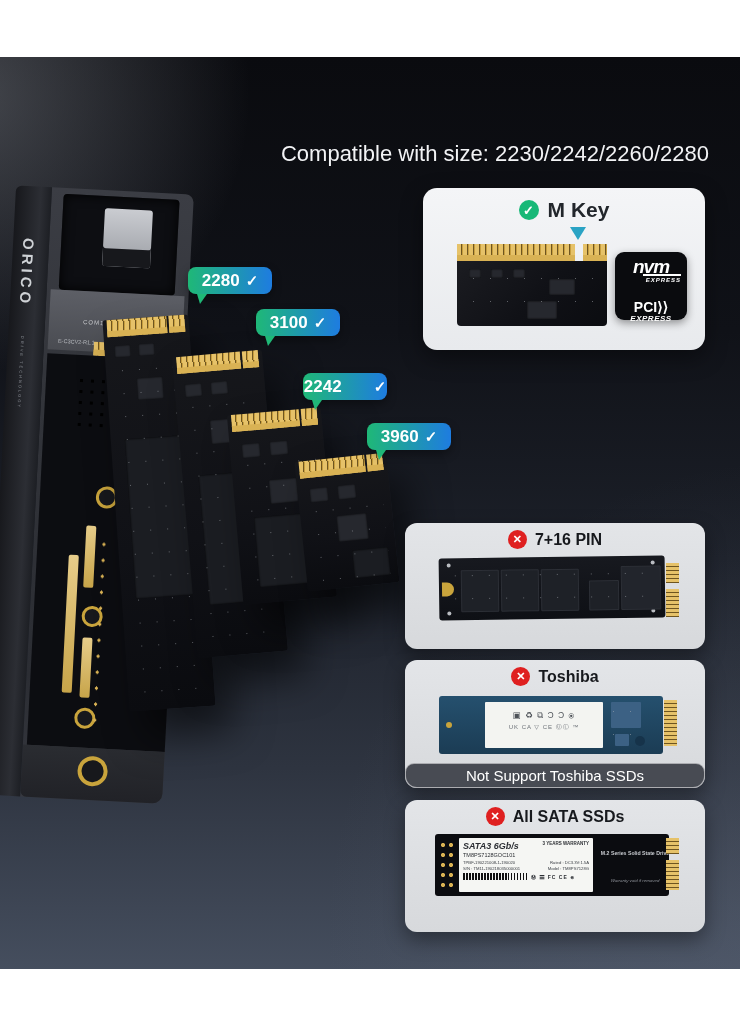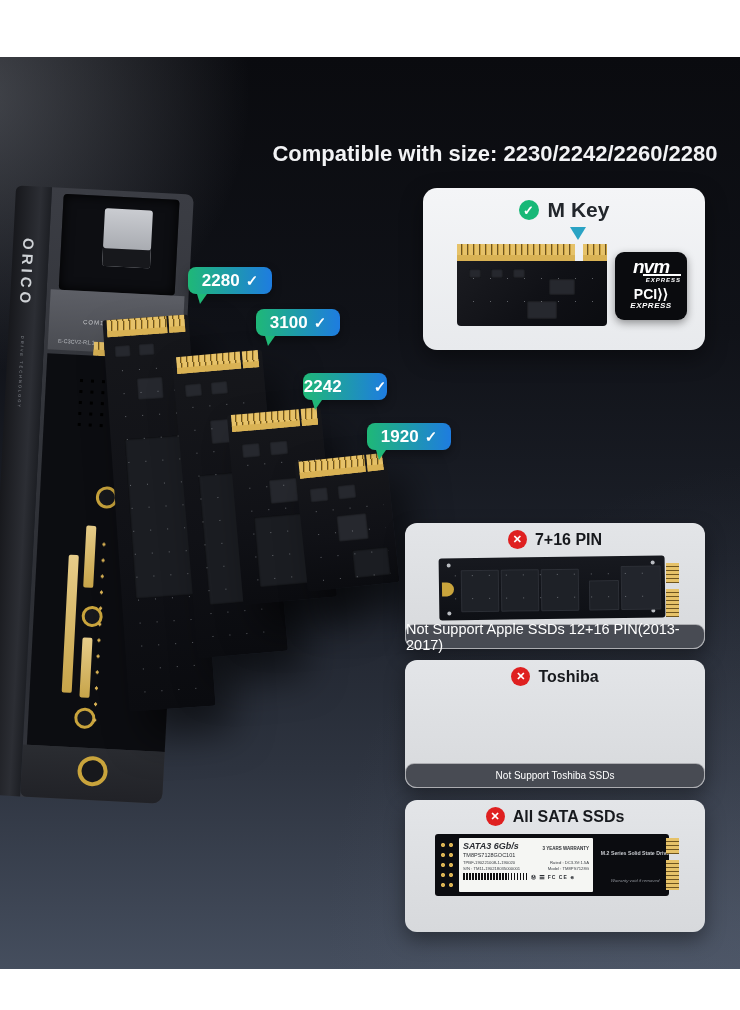--- a/index.html
+++ b/index.html
@@ -10,21 +10,21 @@
   #scene{position:absolute;left:0;top:57px;width:740px;height:912px;overflow:hidden;
     background:
       radial-gradient(circle at -4% 4%, rgba(160,165,175,.38), rgba(160,165,175,0) 24%),
       radial-gradient(circle at 108% 96%, rgba(110,120,140,.25), rgba(110,120,140,0) 40%),
       linear-gradient(180deg,#0a0b0f 0%,#101218 30%,#1c2029 55%,#2e3440 78%,#454e5e 100%);}
 
   
   #title{position:absolute;left:160px;top:18px;width:580px;text-align:center;
     color:#fff;font-size:45px;font-weight:800;letter-spacing:.5px;}
   #subtitle{position:absolute;left:250px;top:84px;width:490px;text-align:center;
-    color:#f2f3f5;font-size:22px;font-weight:700;}
+    color:#f2f3f5;font-size:22px;font-weight:400;}
 
   
   .comb{background:repeating-linear-gradient(90deg,#e6c269 0 4px,#6e5520 4px 5px,#c79e3e 5px 6px);}
   .comb::after{content:"";position:absolute;left:0;right:0;bottom:0;height:6px;background:#d9b254;}
   .vcomb{background:repeating-linear-gradient(180deg,#e6c269 0 3px,#6e5520 3px 4px);}
 
   
   #enclosure{position:absolute;left:16px;top:133px;width:178px;height:610px;
     transform:rotate(3deg);transform-origin:50% 0;}
   .enc-side{position:absolute;left:0;top:0;width:36px;height:100%;border-radius:6px 0 0 8px;
@@ -96,42 +96,42 @@
   .mkey-conn .comb2{position:absolute;left:126px;top:0;width:24px;height:17px;}
   .conn-body{position:absolute;left:0;top:17px;width:150px;height:65px;border-radius:0 0 4px 4px;
     background:linear-gradient(135deg,#1b1c21,#101116 55%,#0b0c10);}
   .conn-arrow{position:absolute;left:113px;top:-17px;width:0;height:0;
     border:8px solid transparent;border-top:13px solid #2aa3c4;}
   .logo-box{position:absolute;left:192px;top:64px;width:72px;height:68px;border-radius:9px;
     background:#0a0b0e;color:#fff;box-shadow:0 3px 8px rgba(0,0,0,.4);text-align:center;}
   .nvm-main{font-size:19px;font-weight:800;font-style:italic;letter-spacing:-1px;line-height:20px;margin-top:5px;}
   .nvm-sub{font-size:6px;font-weight:700;font-style:italic;letter-spacing:1px;display:block;
     margin:-3px 6px 0 0;text-align:right;border-top:2px solid #fff;padding-top:1px;margin-left:28px;}
-  .pci-main{font-size:14px;font-weight:700;letter-spacing:0;line-height:14px;margin-top:4px;}
+  .pci-main{font-size:14px;font-weight:700;letter-spacing:0;line-height:14px;margin-top:17px;}
   .pci-sub{font-size:8px;font-weight:700;font-style:italic;letter-spacing:.5px;display:block;}
   .mkey-banner{position:absolute;left:0;bottom:0;width:100%;height:32px;border-radius:0 0 14px 14px;
     background:linear-gradient(90deg,#29b573,#2383dc);color:#fff;font-size:20px;font-weight:800;
     display:flex;align-items:center;justify-content:center;}
 
   
   .rcard{position:absolute;left:405px;width:300px;border-radius:12px;
     background:linear-gradient(180deg,#e3e5e8,#d7d9dc);box-shadow:0 8px 20px rgba(0,0,0,.38);}
   #rc1{top:466px;height:126px;}
   #rc2{top:603px;height:128px;}
   #rc3{top:743px;height:132px;}
   .rhead{position:absolute;left:0;top:7px;width:100%;display:flex;align-items:center;
     justify-content:center;gap:8px;}
   .xc{width:19px;height:19px;border-radius:50%;background:#df2020;color:#fff;font-size:11px;
     font-weight:900;display:flex;align-items:center;justify-content:center;}
   .rtitle{color:#17191d;font-size:16px;font-weight:700;}
   .caption{position:absolute;left:0;bottom:0;width:100%;height:25px;border-radius:9px 9px 12px 12px;
     background:rgba(60,64,72,.93);border:1px solid rgba(255,255,255,.55);box-sizing:border-box;
     color:#fff;display:flex;align-items:center;justify-content:center;font-weight:400;}
   #rc1 .caption{font-size:14.5px;}
-  #rc2 .caption{font-size:10px;}
+  #rc2 .caption{font-size:15px;}
   #rc3 .caption{font-size:16px;}
 
   
   .apple-ssd{position:absolute;left:26px;top:32px;width:248px;height:66px;}
   .apple-pcb{position:absolute;left:8px;top:2px;width:226px;height:62px;background:
     linear-gradient(180deg,#17191f,#0e1015);border-radius:3px;transform:rotate(-.8deg);}
   .apple-notch{position:absolute;left:3px;top:24px;width:12px;height:14px;border-radius:0 7px 7px 0;
     background:#c9a43c;}
   .apple-dot{position:absolute;width:4px;height:4px;border-radius:50%;background:#b9bcc1;}
   .apple-comb{position:absolute;right:0;width:13px;}
@@ -148,21 +148,21 @@
   .tosh-chip{position:absolute;background:#3c6184;border-radius:1px;}
   .tosh-comb{position:absolute;right:0;top:6px;width:13px;height:46px;}
 
   
   .sata-ssd{position:absolute;left:26px;top:32px;width:248px;height:66px;}
   .sata-pcb{position:absolute;left:4px;top:2px;width:234px;height:62px;background:#0b0c10;border-radius:3px;}
   .sata-pads{position:absolute;left:4px;top:6px;width:16px;height:50px;
     background-image:radial-gradient(circle,#d9b254 2px,rgba(0,0,0,0) 2.2px);background-size:8px 10px;}
   .sata-label{position:absolute;left:24px;top:4px;width:134px;height:54px;background:#f5f6f3;
     border-radius:1px;padding:3px 4px;box-sizing:border-box;color:#2b2e33;overflow:hidden;}
-  .sl-row1{display:flex;justify-content:space-between;align-items:flex-end;}
+  .sl-row1{display:flex;justify-content:space-between;align-items:flex-start;}
   .sl-speed{font-size:9px;font-weight:800;font-style:italic;}
   .sl-warranty{font-size:4.5px;font-weight:700;}
   .sl-part{font-size:5.5px;margin-top:1px;}
   .sl-small{font-size:4.2px;margin-top:1.5px;display:flex;justify-content:space-between;color:#3c4046;}
   .sl-barrow{display:flex;align-items:center;gap:4px;margin-top:2px;}
   .sl-barcode{width:64px;height:7px;background:repeating-linear-gradient(90deg,#111 0 1.5px,#f5f6f3 1.5px 3px);}
   .sl-certs{font-size:5px;font-weight:700;color:#2b2e33;letter-spacing:1px;}
   .sata-right{position:absolute;left:164px;top:16px;width:72px;text-align:center;color:#c9ccd1;
     font-size:5.2px;font-weight:700;}
   .sata-right2{position:absolute;left:164px;top:44px;width:72px;text-align:center;color:#8f939a;
@@ -258,21 +258,21 @@
     </div>
     <div class="bubble" id="b2260">
       <span>3100</span>
       <span class="ck">✓</span>
     </div>
     <div class="bubble" id="b2242">
       <span>2242</span>
       <span class="ck">✓</span>
     </div>
     <div class="bubble" id="b2230">
-      <span>1920</span>
+      <span>3960</span>
       <span class="ck">✓</span>
     </div>
 
     <div id="mkey">
       <div class="mkey-head">
         <span class="okc">✓</span>
         <span class="mkey-label">M Key</span>
       </div>
       <div class="mkey-conn">
         <div class="comb"></div>
@@ -310,27 +310,40 @@
           <div class="apple-chip" style="left:22px;top:12px;width:36px;height:40px;"></div>
           <div class="apple-chip" style="left:62px;top:12px;width:36px;height:40px;"></div>
           <div class="apple-chip" style="left:102px;top:12px;width:36px;height:40px;"></div>
           <div class="apple-chip" style="left:150px;top:24px;width:28px;height:28px;"></div>
           <div class="apple-chip" style="left:182px;top:10px;width:38px;height:42px;background:#22252c;"></div>
           <div class="speck" style="top:6px;bottom:6px;"></div>
         </div>
         <div class="apple-comb vcomb" style="top:8px;height:20px;"></div>
         <div class="apple-comb vcomb" style="top:34px;height:28px;"></div>
       </div>
-      <div class="caption">Not Support Apple SSDs 12+16 PIN(2013-2017)</div>
     </div>
 
     <div class="rcard" id="rc2">
       <div class="rhead">
         <span class="xc">✕</span>
         <span class="rtitle">Toshiba</span>
+      </div>
+      <div class="tosh-ssd">
+        <div class="tosh-pcb">
+          <div class="apple-dot" style="left:7px;top:26px;background:#c9a43c;width:6px;height:6px;"></div>
+          <div class="tosh-label">
+            <div class="tosh-marks">▣ ♻ ⧉ Ɔ Ɔ ⦿</div>
+            <div class="tosh-marks2">UK CA ▽ CE ⓊⓁ ™</div>
+          </div>
+          <div class="tosh-chip" style="left:172px;top:6px;width:30px;height:26px;"></div>
+          <div class="tosh-chip" style="left:176px;top:38px;width:14px;height:12px;"></div>
+          <div class="tosh-chip" style="left:196px;top:40px;width:10px;height:10px;border-radius:50%;background:#16334a;"></div>
+          <div class="speck" style="top:4px;bottom:4px;left:166px;right:26px;"></div>
+        </div>
+        <div class="tosh-comb vcomb"></div>
       </div>
       <div class="caption">Not Support Toshiba SSDs</div>
     </div>
 
     <div class="rcard" id="rc3">
       <div class="rhead">
         <span class="xc">✕</span>
         <span class="rtitle">All SATA SSDs</span>
       </div>
       <div class="sata-ssd">

